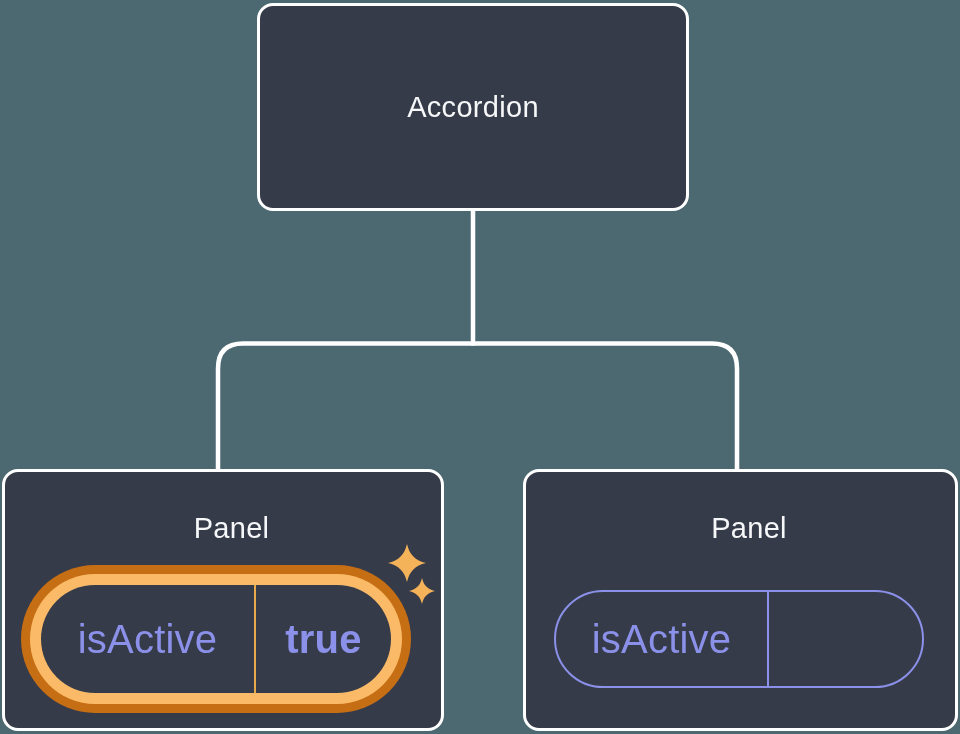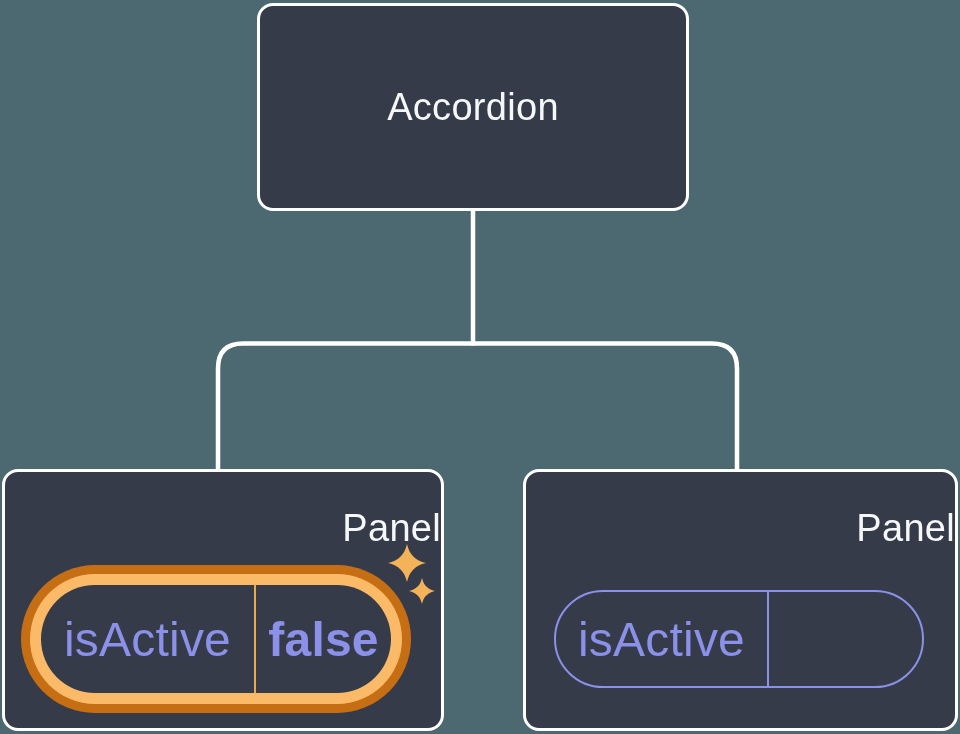--- a/index.html
+++ b/index.html
@@ -28,44 +28,44 @@
     background:var(--node-fill,#353B48);
     border:3.5px solid var(--node-border,#fff);
     border-radius:16px;
   }
   .node-root{
     left:257px;top:3px;width:432px;height:208px;
     display:flex;align-items:center;justify-content:center;
   }
   .node-title{
     color:var(--title-text,#F6F7F9);
-    font-size:38px;
+    font-size:29px;
     font-weight:500;
     letter-spacing:0.3px;
   }
   .node-child .node-title{
     position:absolute;
     left:0;right:0;top:34px;
-    text-align:right;
+    text-align:center;
     line-height:44px;
     padding-left:17px;
   }
   .node-child-left{left:2px;top:469px;width:442px;height:262px;}
   .node-child-right{left:523px;top:469px;width:435px;height:262px;}
   .pill{
     position:absolute;
     box-sizing:border-box;
     border-radius:999px;
     display:flex;
     align-items:stretch;
   }
   .pill-cell{
     display:flex;align-items:center;justify-content:center;
     color:var(--prop-text,#8B90E9);
-    font-size:48px;
+    font-size:40px;
     letter-spacing:0.2px;
   }
   .pill-value-bold{font-weight:700;}
   .pill-highlight{
     left:36px;top:113px;width:350px;height:108px;
     background:var(--node-fill,#353B48);
     box-shadow:
       0 0 0 11px var(--highlight-ring-inner,#FBBA67),
       0 0 0 20px var(--highlight-ring-outer,#C66E14);
   }
@@ -103,21 +103,21 @@
   <div class="node node-root">
     <div class="node-title">Accordion</div>
   </div>
 
   <div class="node node-child node-child-left">
     <div class="node-title">Panel</div>
 
     <div class="pill pill-highlight">
       <div class="pill-cell pill-key">isActive</div>
       <div class="pill-divider"></div>
-      <div class="pill-cell pill-value pill-value-bold">false</div>
+      <div class="pill-cell pill-value pill-value-bold">true</div>
     </div>
 
     <svg class="sparkle sparkle-large" width="38" height="38" viewBox="0 0 24 24" xmlns="http://www.w3.org/2000/svg">
       <path d="M12 0C13.6 6.8 17.2 10.4 24 12C17.2 13.6 13.6 17.2 12 24C10.4 17.2 6.8 13.6 0 12C6.8 10.4 10.4 6.8 12 0Z"></path>
     </svg>
     <svg class="sparkle sparkle-small" width="26" height="26" viewBox="0 0 24 24" xmlns="http://www.w3.org/2000/svg">
       <path d="M12 0C13.6 6.8 17.2 10.4 24 12C17.2 13.6 13.6 17.2 12 24C10.4 17.2 6.8 13.6 0 12C6.8 10.4 10.4 6.8 12 0Z"></path>
     </svg>
   </div>
 

